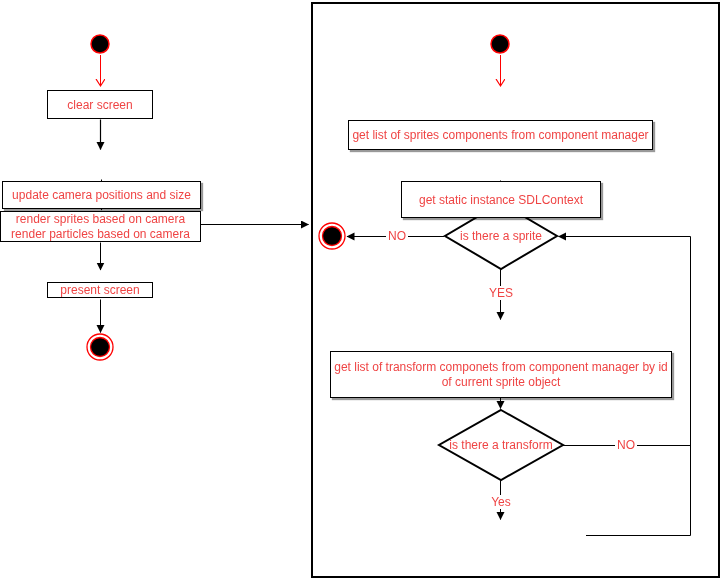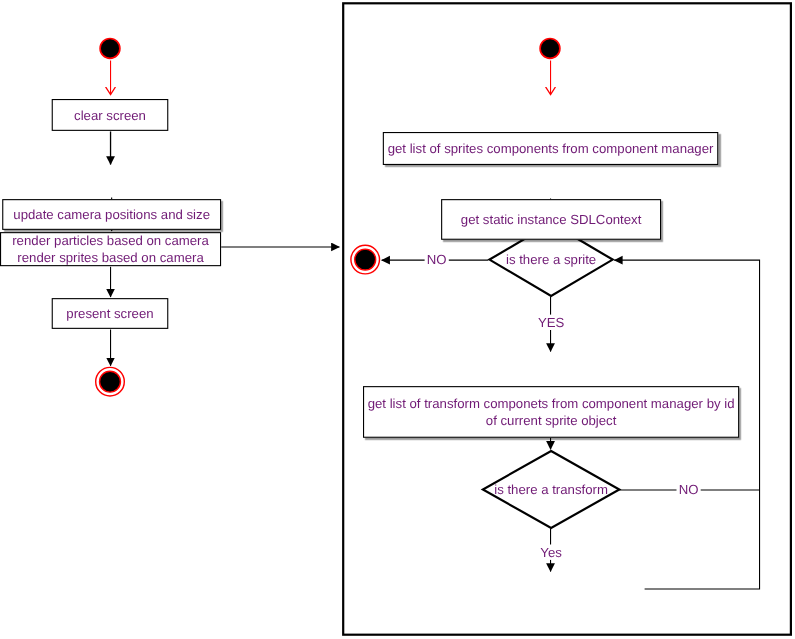--- a/index.html
+++ b/index.html
@@ -1,20 +1,20 @@
 <!DOCTYPE html>
 <html><head>
 <meta charset="utf-8">
 <style>
   html,body{margin:0;padding:0;background:#ffffff;}
   .canvas{
     position:relative;
     width:723px;height:581px;
     font-family:"Liberation Sans","DejaVu Sans",sans-serif;
-    font-size:12px;color:#701a75;
+    font-size:12px;color:#ef4444;
     overflow:hidden;background:#fff;
   }
   .layer{position:absolute;left:0;top:0;width:723px;height:581px;}
   .node{
     position:absolute;
     background:#fff;
     border:1px solid #000;
     display:flex;align-items:center;justify-content:center;
     text-align:center;
     line-height:14px;
@@ -105,25 +105,25 @@
 
   <div class="node" style="left:47px;top:90px;width:106px;height:29px;">
     <span>clear screen</span>
   </div>
 
   <div class="node shadow" style="left:2px;top:151px;width:199px;height:28px;">
     <span>update camera positions and size</span>
   </div>
 
   <div class="node multiline" style="left:0px;top:211px;width:201px;height:31px;">
+    <span>render sprites based on camera</span>
     <span>render particles based on camera</span>
-    <span>render sprites based on camera</span>
   </div>
 
-  <div class="node" style="left:47px;top:271px;width:106px;height:28px;">
+  <div class="node" style="left:47px;top:282px;width:106px;height:16px;">
     <span>present screen</span>
   </div>
 
   <div class="node shadow" style="left:348px;top:90px;width:305px;height:30px;">
     <span>get list of sprites components from component manager</span>
   </div>
 
   <div class="node shadow" style="left:401px;top:151px;width:200px;height:37px;">
     <span>get static instance SDLContext</span>
   </div>

